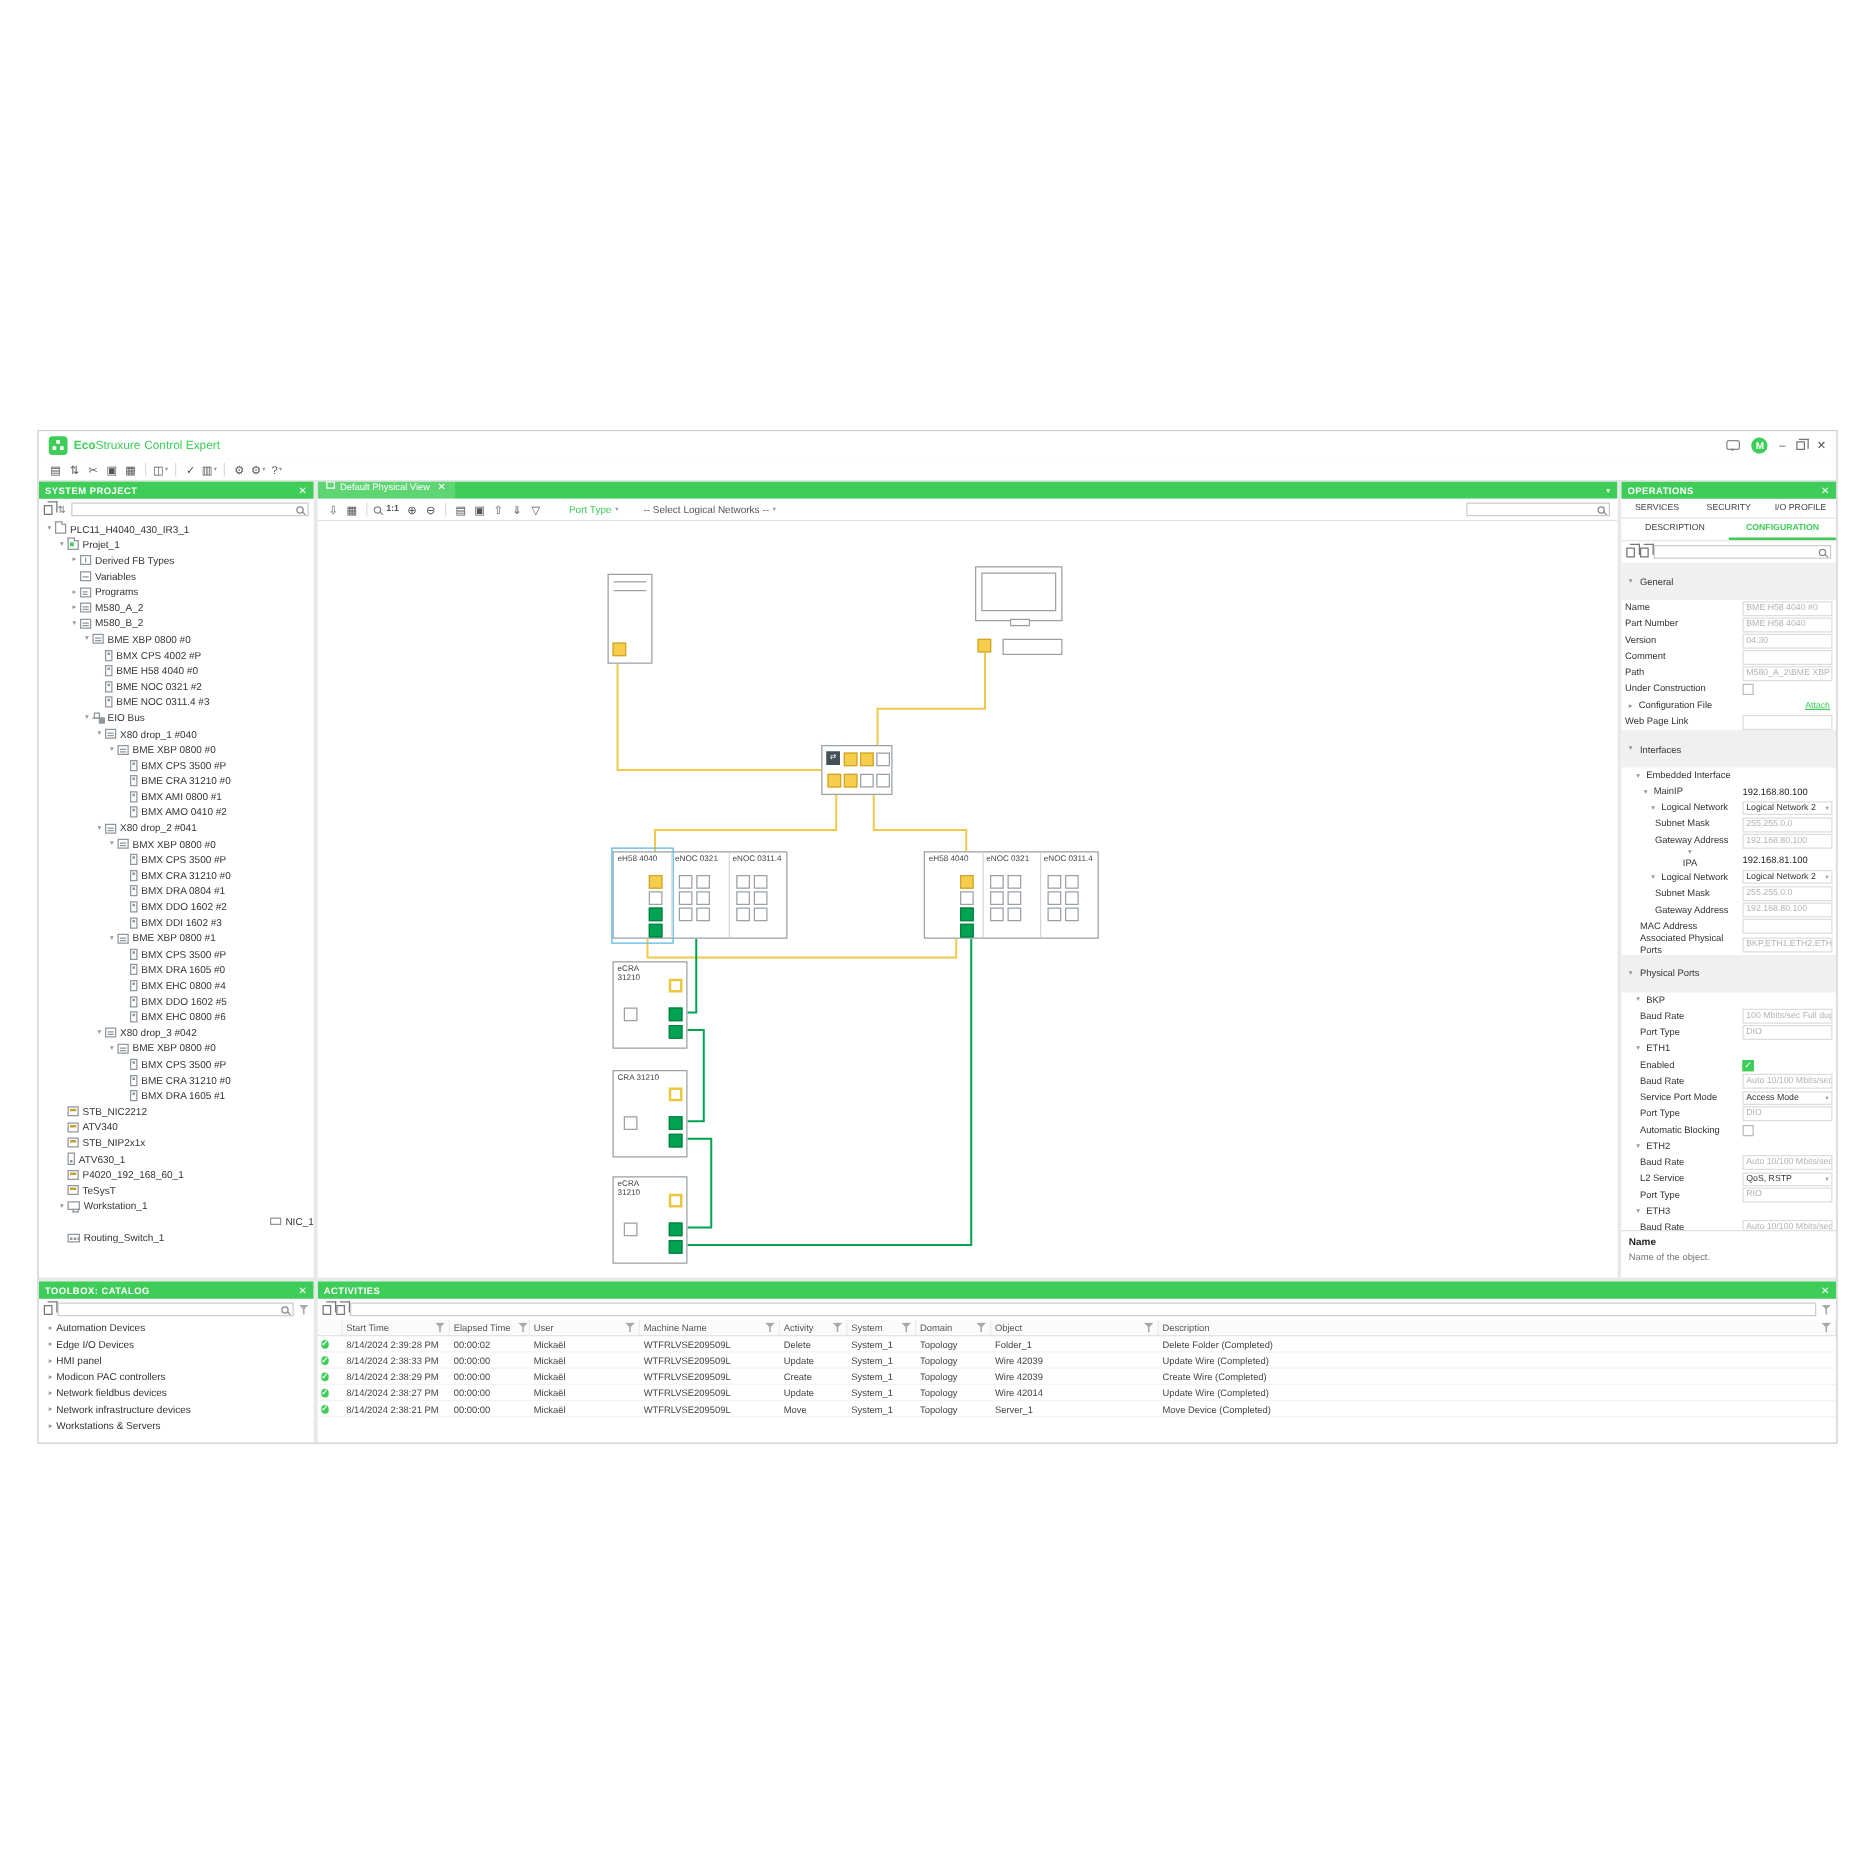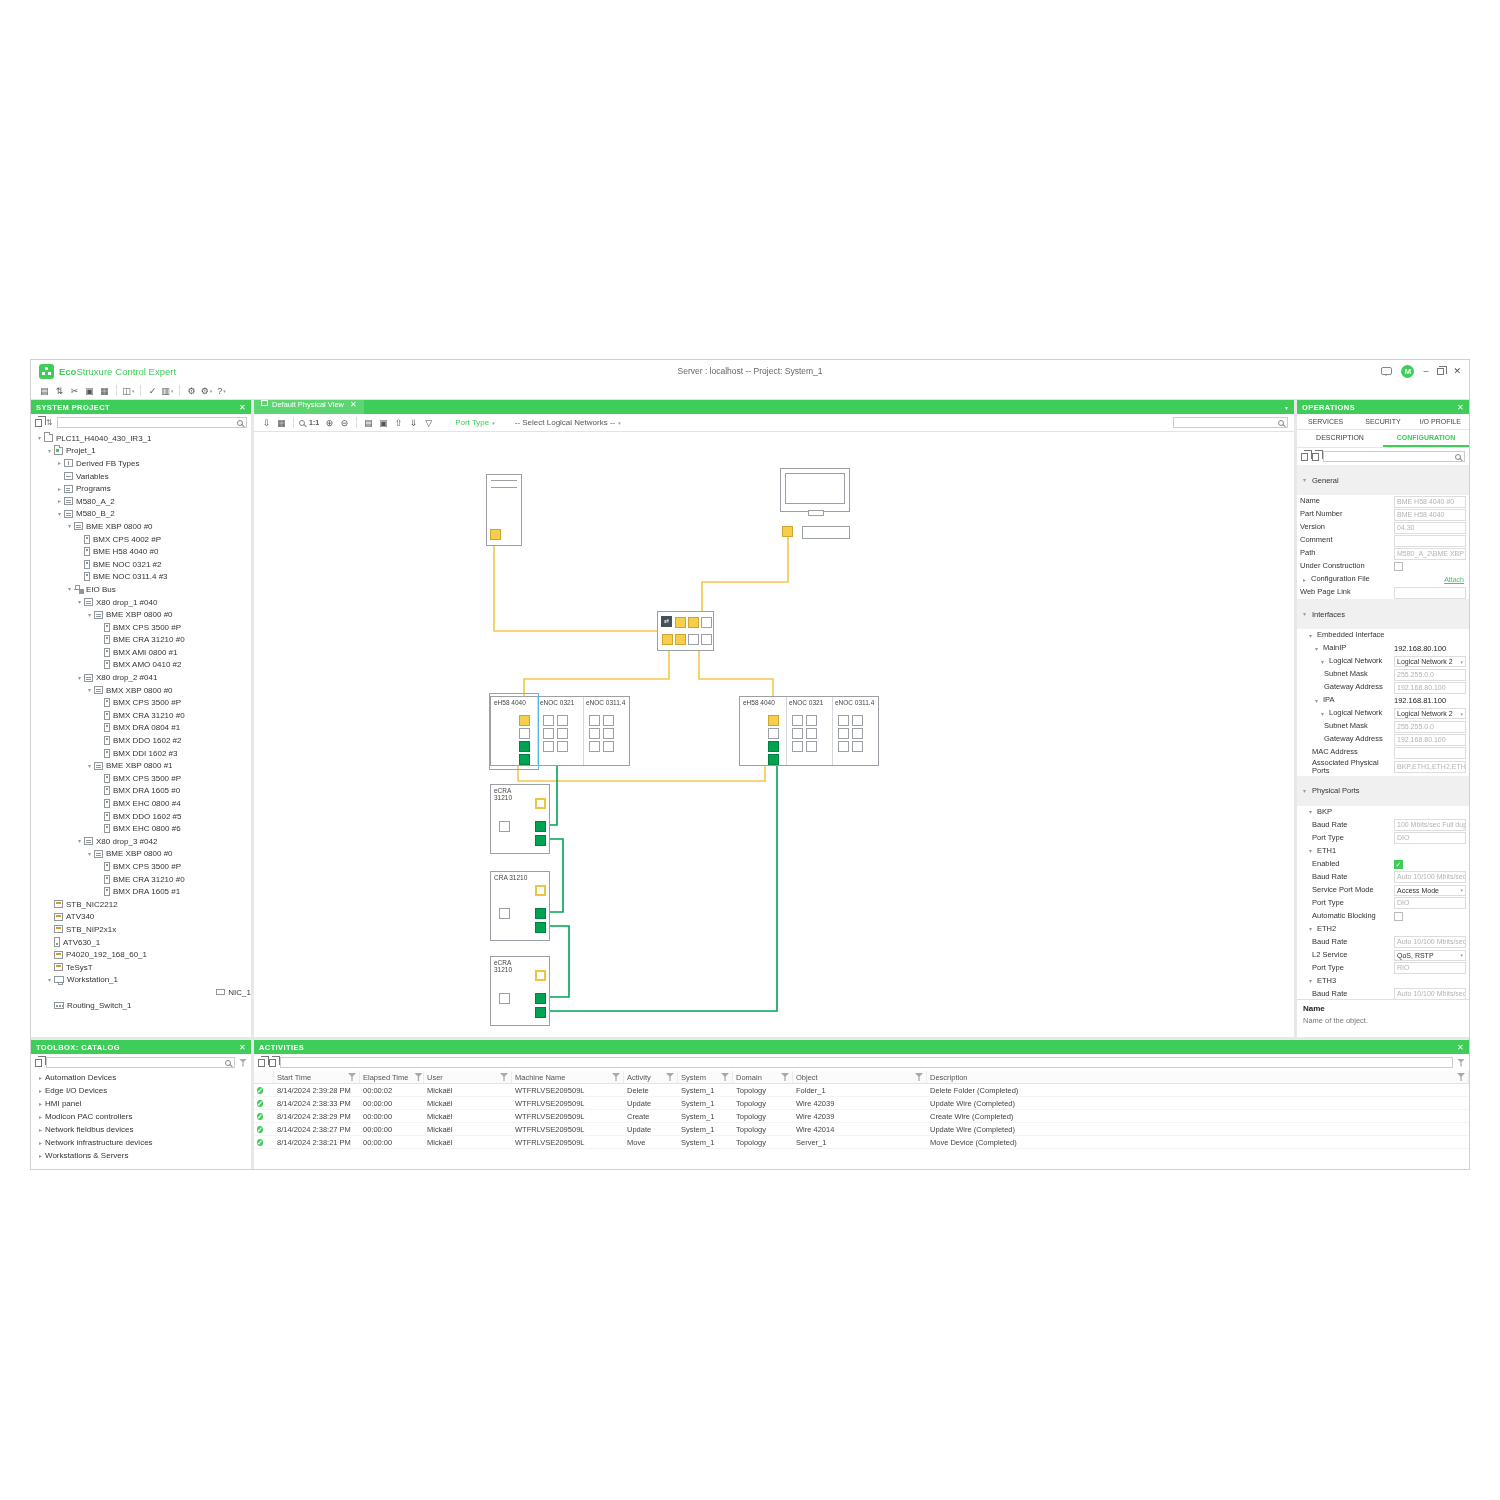--- a/index.html
+++ b/index.html
@@ -1,19 +1,19 @@
 <!DOCTYPE html>
 <html><head>
 <meta charset="utf-8">
 <style>
   *{box-sizing:border-box;margin:0;padding:0}
   html,body{width:1500px;height:1500px;background:#fff;font-family:"Liberation Sans",sans-serif;overflow:hidden}
   :root{--g:#3dcd58;--bd:#d6d6d6;--tx:#333}
 
-  #app{position:absolute;left:30px;top:359px;width:1440px;height:811px;background:#e8e8e8;border:1px solid #d0d0d0;display:flex;flex-direction:column}
+  #app{position:absolute;left:30px;top:344px;width:1440px;height:811px;background:#e8e8e8;border:1px solid #d0d0d0;display:flex;flex-direction:column}
 
   
   .titlebar{height:22px;background:#fff;display:flex;align-items:center;padding:0 8px;position:relative;flex:none}
   .logo{width:15px;height:15px;border-radius:3px;background:var(--g);margin-right:5px;position:relative;flex:none}
   .logo::before{content:"";position:absolute;left:3px;top:8px;width:3px;height:3px;background:#fff;box-shadow:6px 0 0 #fff,3px -5px 0 #fff}
   .brand{font-size:9.5px;color:var(--g);white-space:nowrap}
   .brand b{font-weight:bold}
   .brand .prod{margin-left:3px}
   .win-title{position:absolute;left:0;right:0;text-align:center;font-size:8.5px;color:#666;pointer-events:none}
   .tbr{margin-left:auto;display:flex;align-items:center;gap:9px;z-index:1}
@@ -146,21 +146,20 @@
   .btab.on{color:var(--g);font-weight:bold;border-bottom:1.5px solid var(--g)}
 </style>
 </head>
 <body>
 
 <div id="app">
 
   <div class="titlebar">
     <span class="logo"></span>
     <span class="brand"><b>Eco</b><span>Struxure</span><span class="prod">Control Expert</span></span>
-    <span class="win-title">Server : localhost -- Project: System_1</span>
     <span class="tbr">
       <span class="chatic"></span>
       <span class="avatar">M</span>
       <span class="minbtn">–</span>
       <span class="restic"></span>
       <span class="closebtn">✕</span>
     </span>
   </div>
 
   <div class="toolbar">
@@ -757,21 +756,21 @@
               </div>
               <div class="pg-row">
                 <div class="pg-label" style="padding-left: 27px;">
                   <span>Gateway Address</span>
                 </div>
                 <div class="pg-val">
                   <div class="vbox muted">192.168.80.100</div>
                 </div>
               </div>
               <div class="pg-row">
-                <div class="pg-label" style="padding-left: 15px;">
+                <div class="pg-label" style="padding-left: 15px; flex-direction: column;">
                   <span class="chv">▾</span>
                   <span>IPA</span>
                 </div>
                 <div class="pg-val"><span class="vtext">192.168.81.100</span></div>
               </div>
               <div class="pg-row">
                 <div class="pg-label" style="padding-left: 21px;">
                   <span class="chv">▾</span>
                   <span>Logical Network</span>
                 </div>

